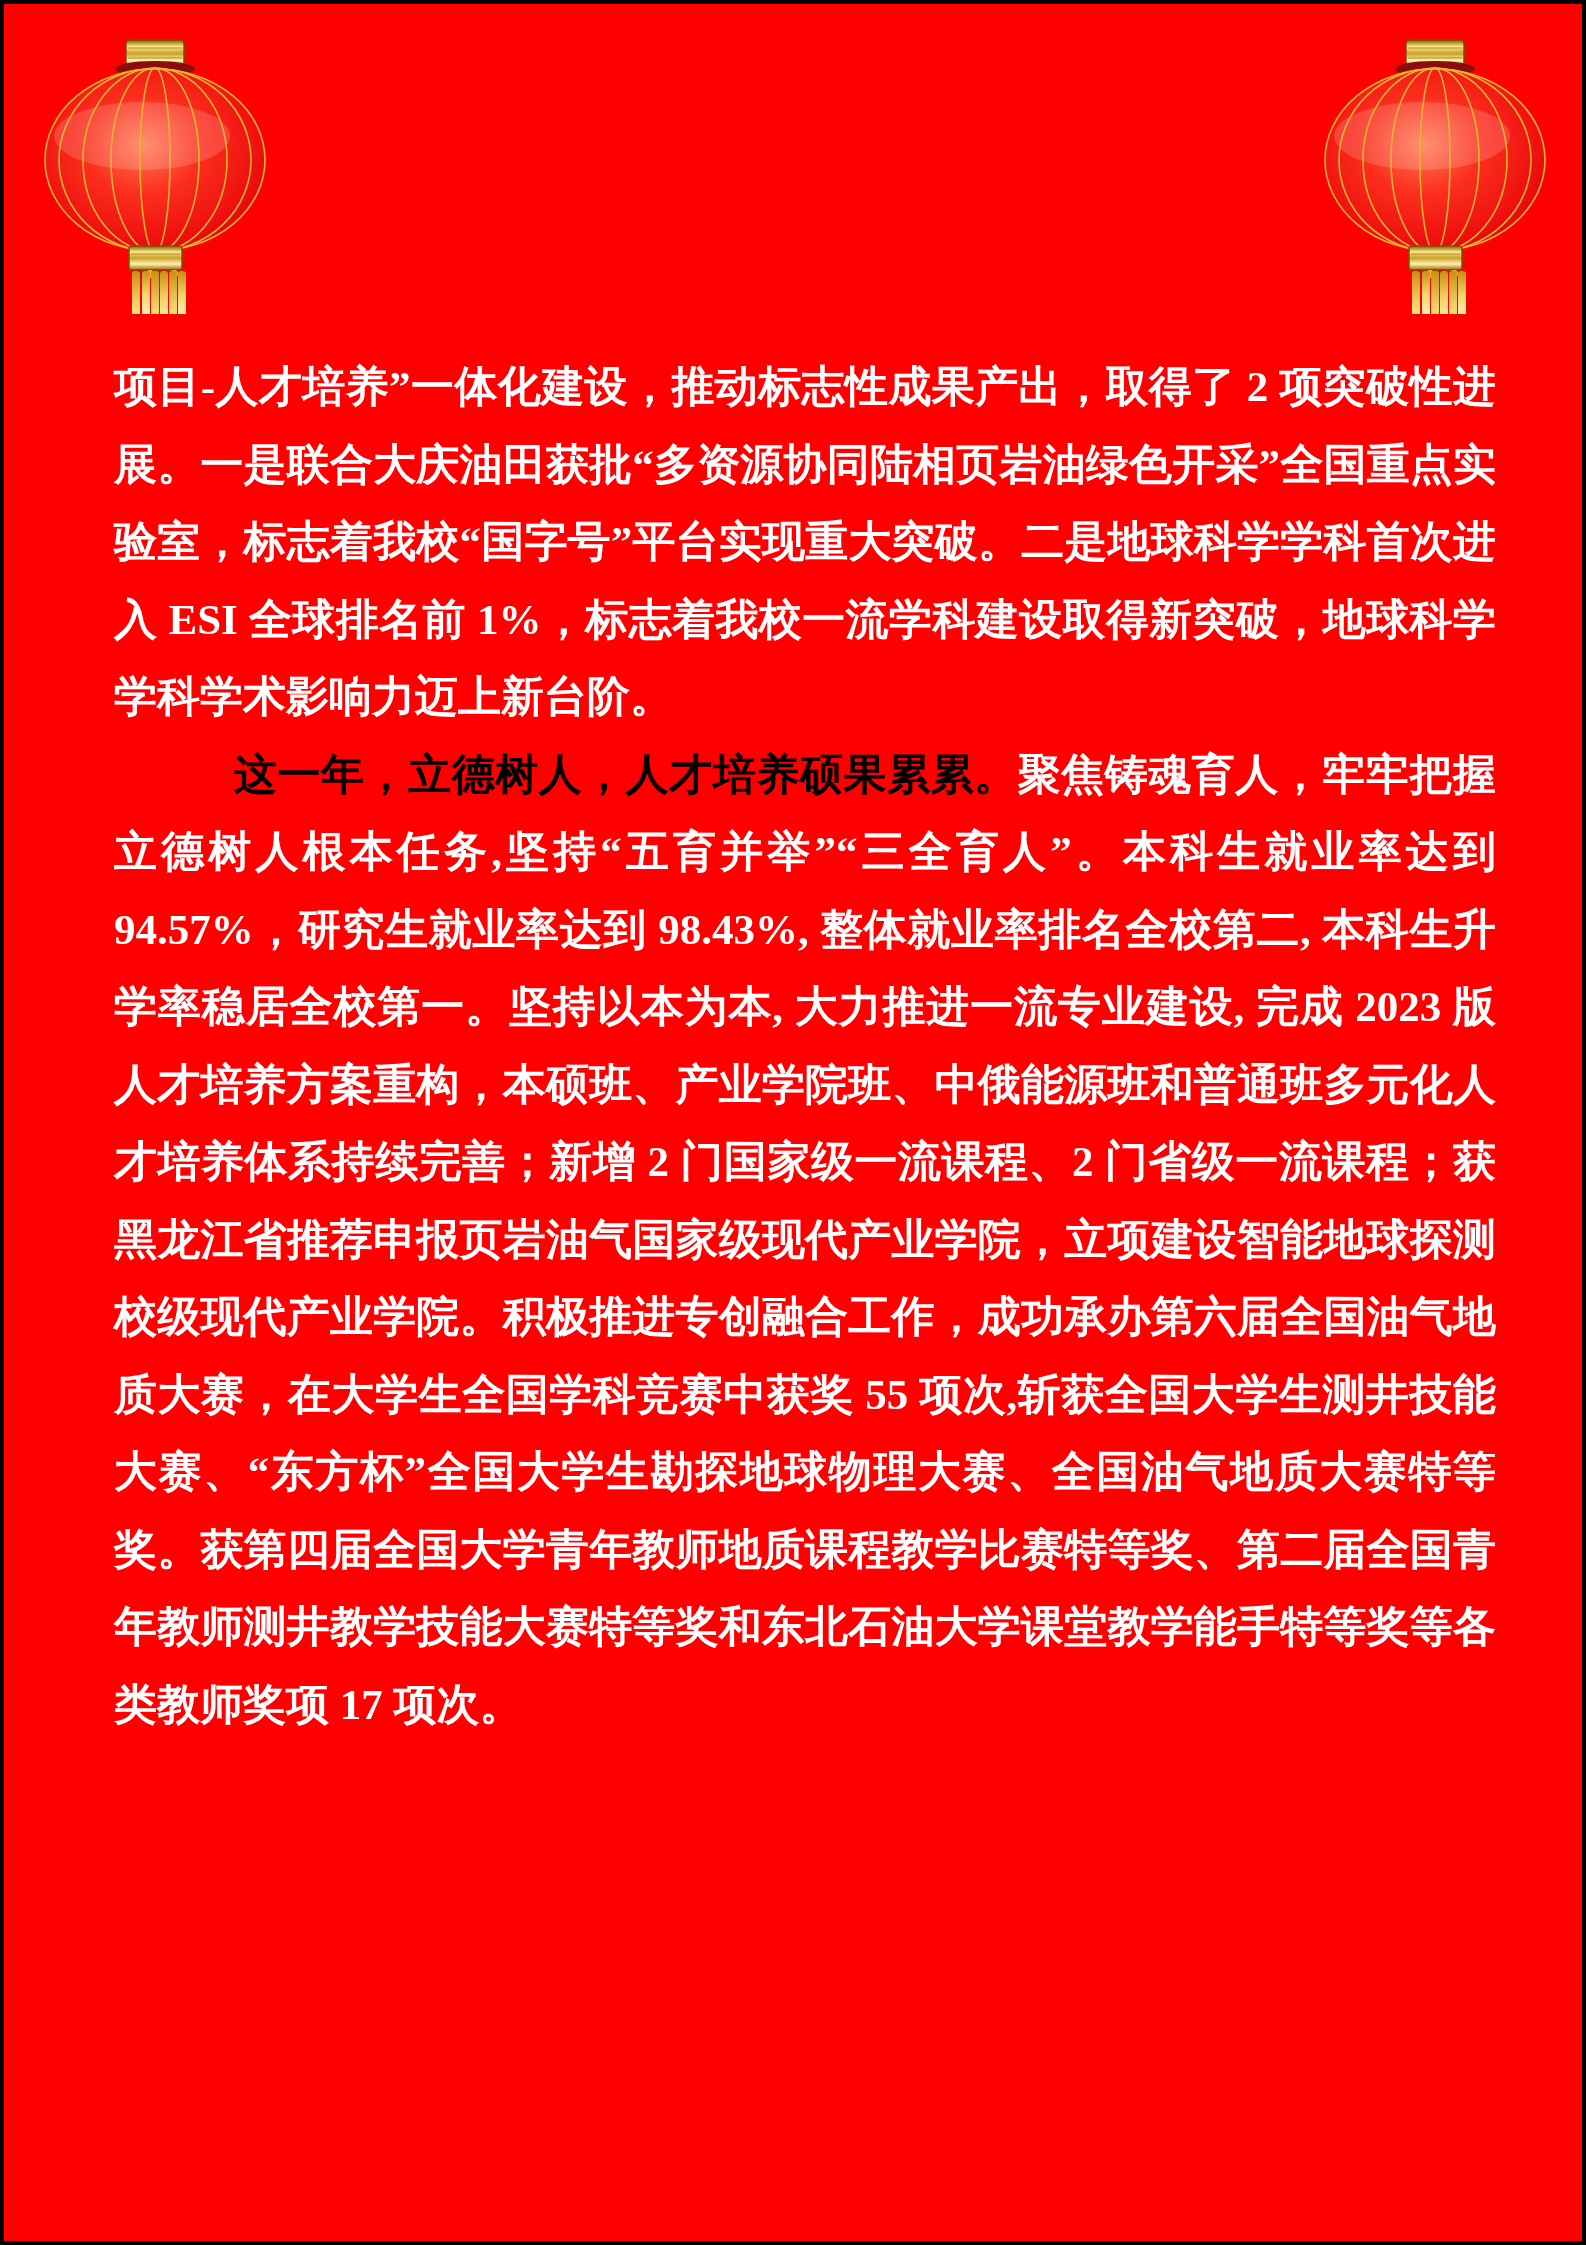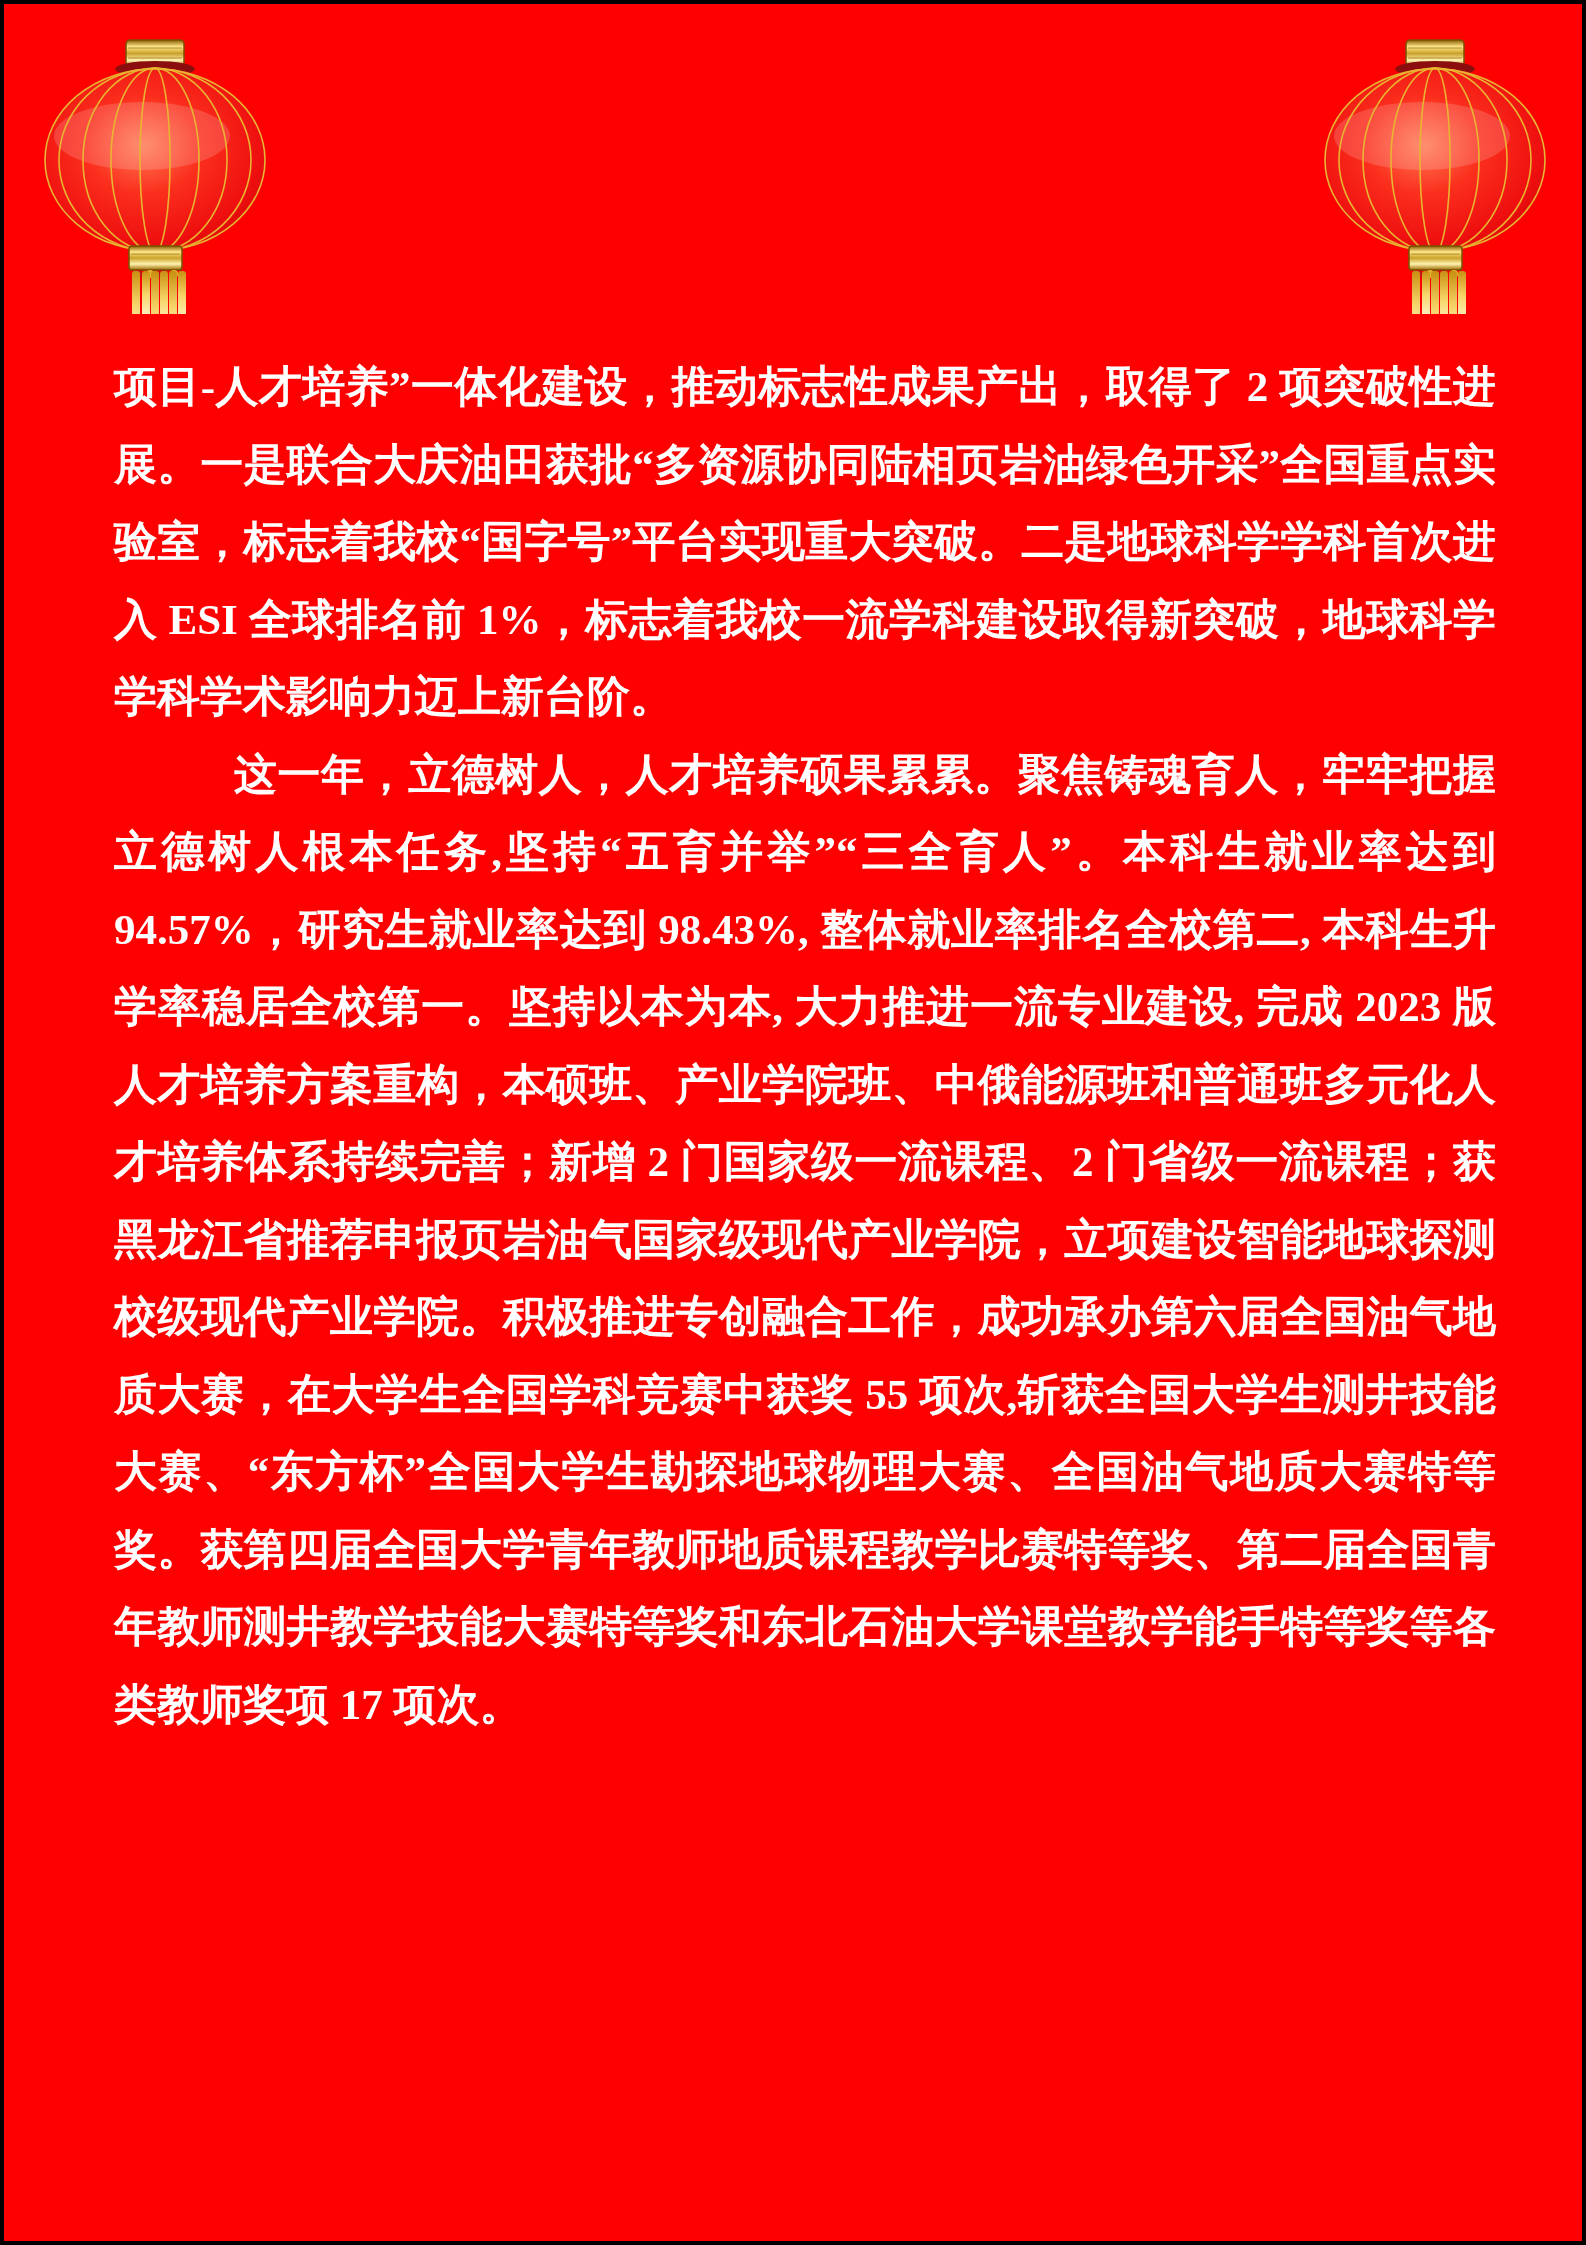--- a/index.html
+++ b/index.html
@@ -17,21 +17,21 @@
   .lantern-left{left:38px;top:34px;}
   .lantern-right{left:1318px;top:34px;}
   .content{
     position:absolute;left:110px;top:344px;width:1382px;
     font-weight:bold;font-size:43px;line-height:77.5px;
     color:#ffffff;text-align:justify;
     font-family:"Liberation Serif", serif;
   }
   .content p{margin:0;padding:0;}
   .content p.ind{text-indent:120px;}
-  .seg-yellow{color:#ffffff;}
+  .seg-yellow{color:#000000;}
   .seg-white{color:#ffffff;}
 </style>
 </head>
 <body>
 
 <div class="page">
 
   <div class="lantern lantern-left">
     <svg width="228" height="276" viewBox="0 0 228 276">
       <defs>

